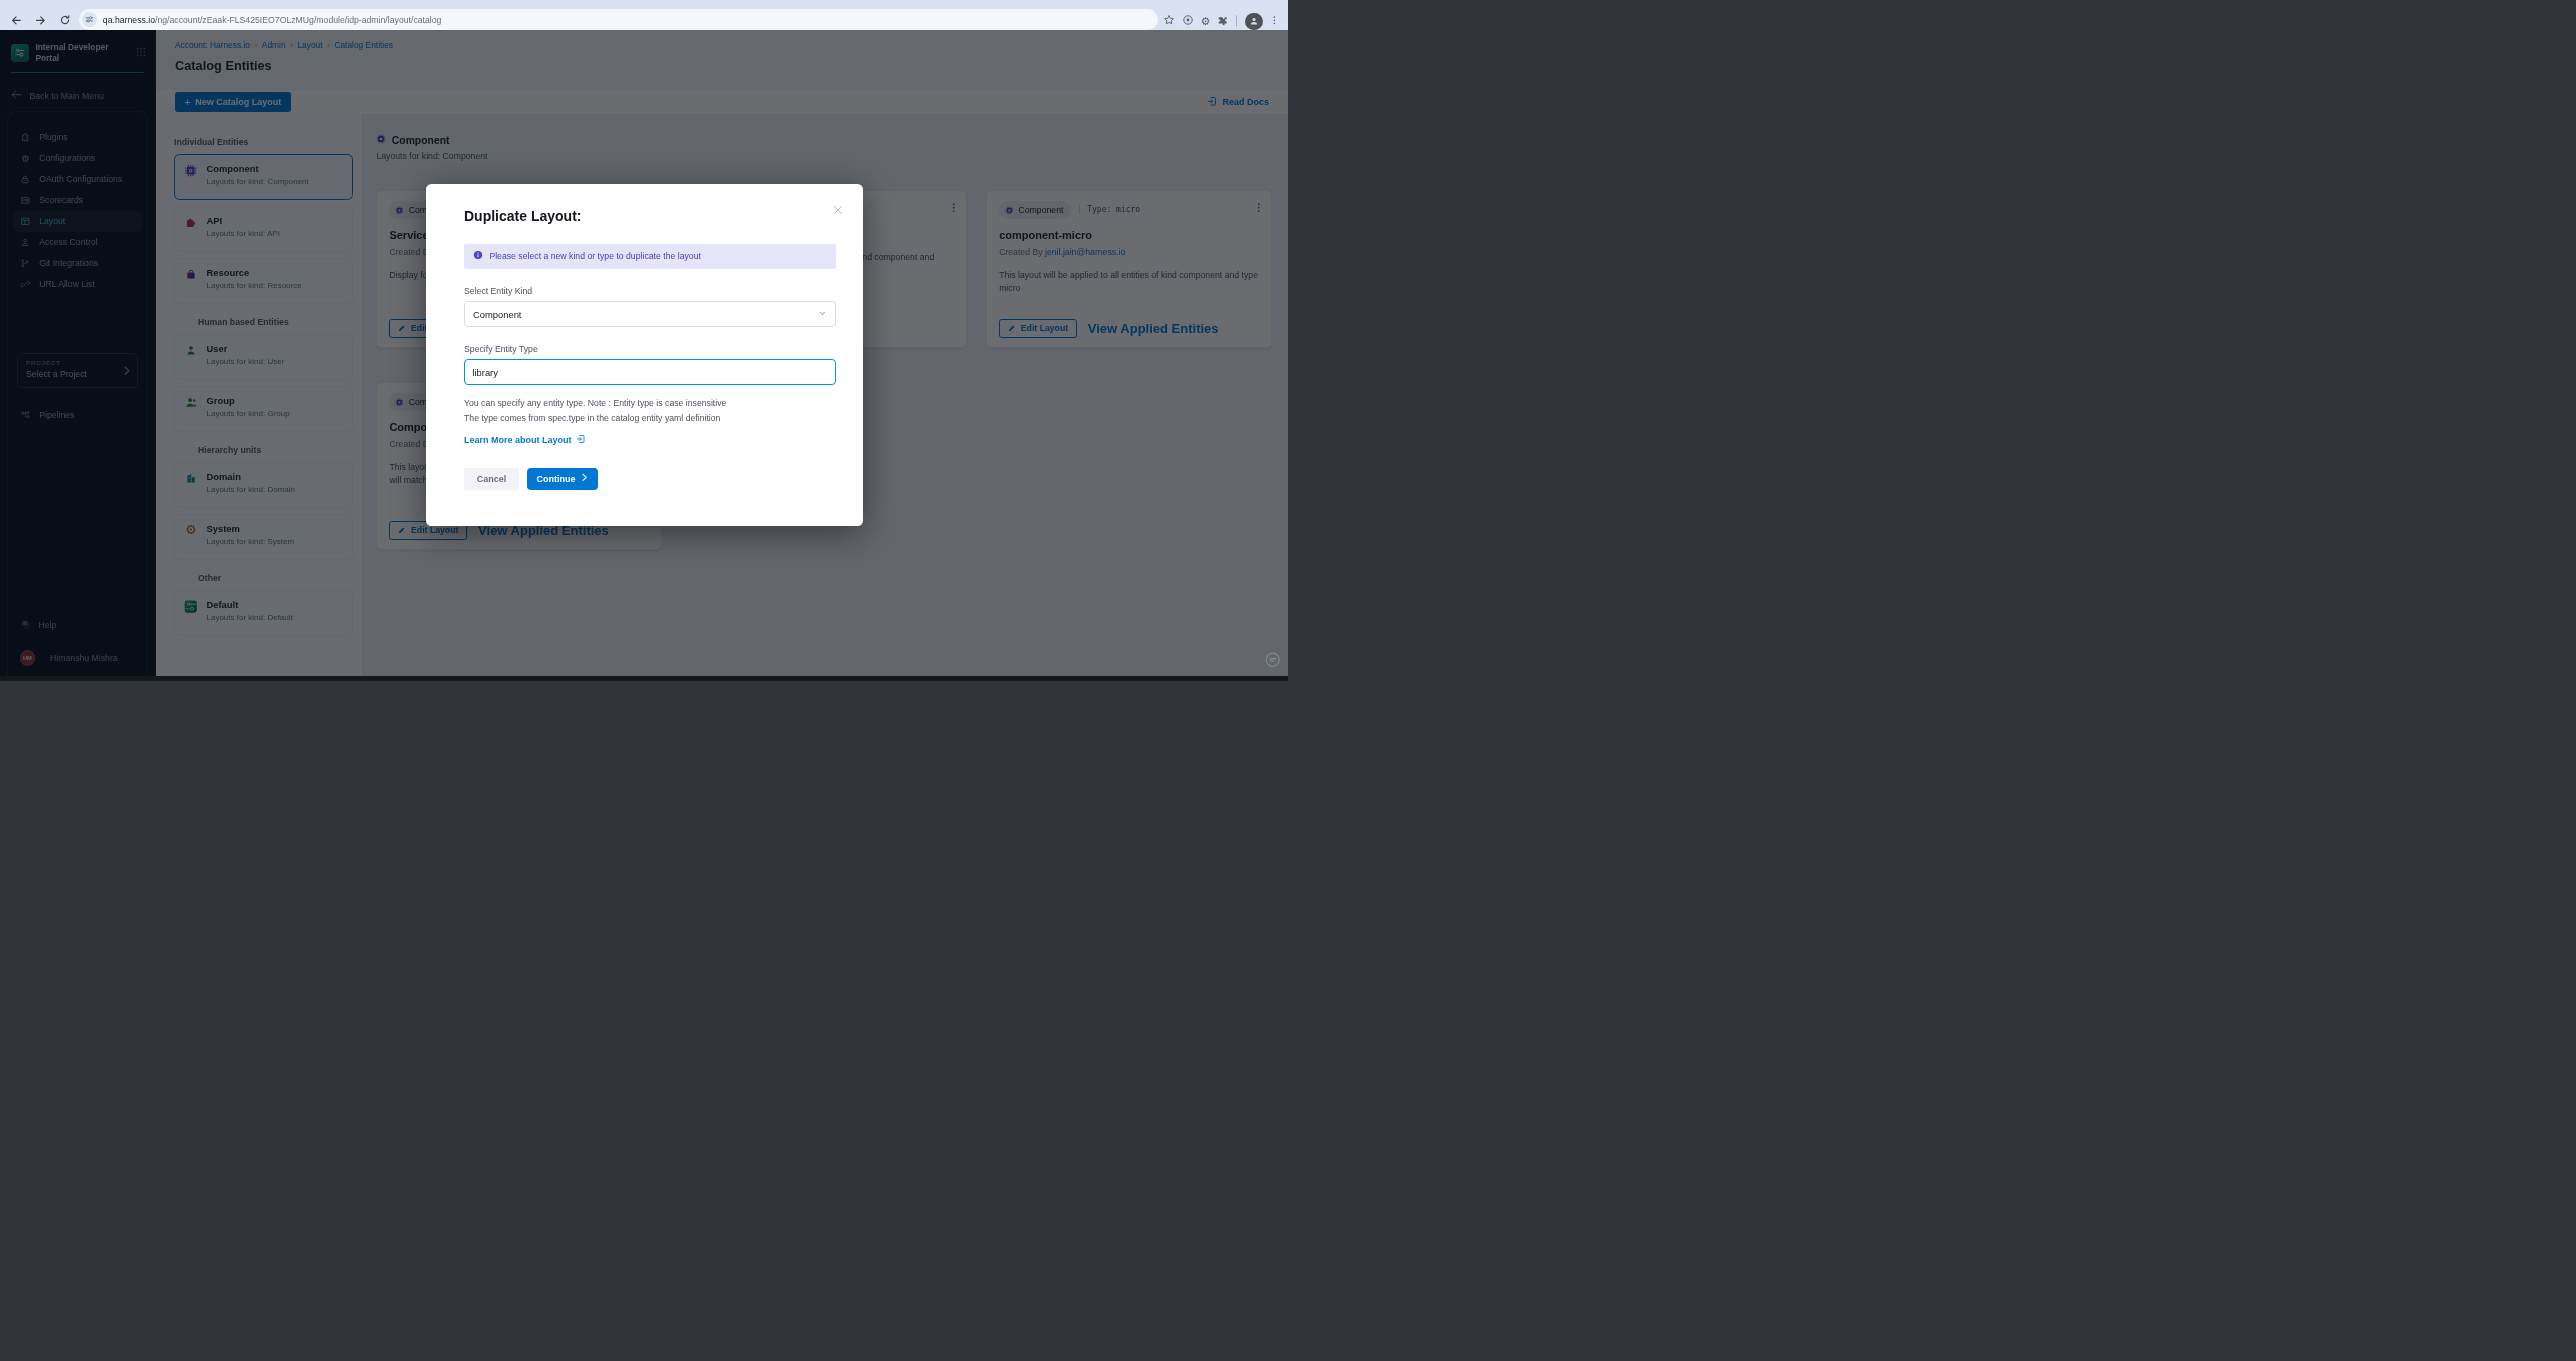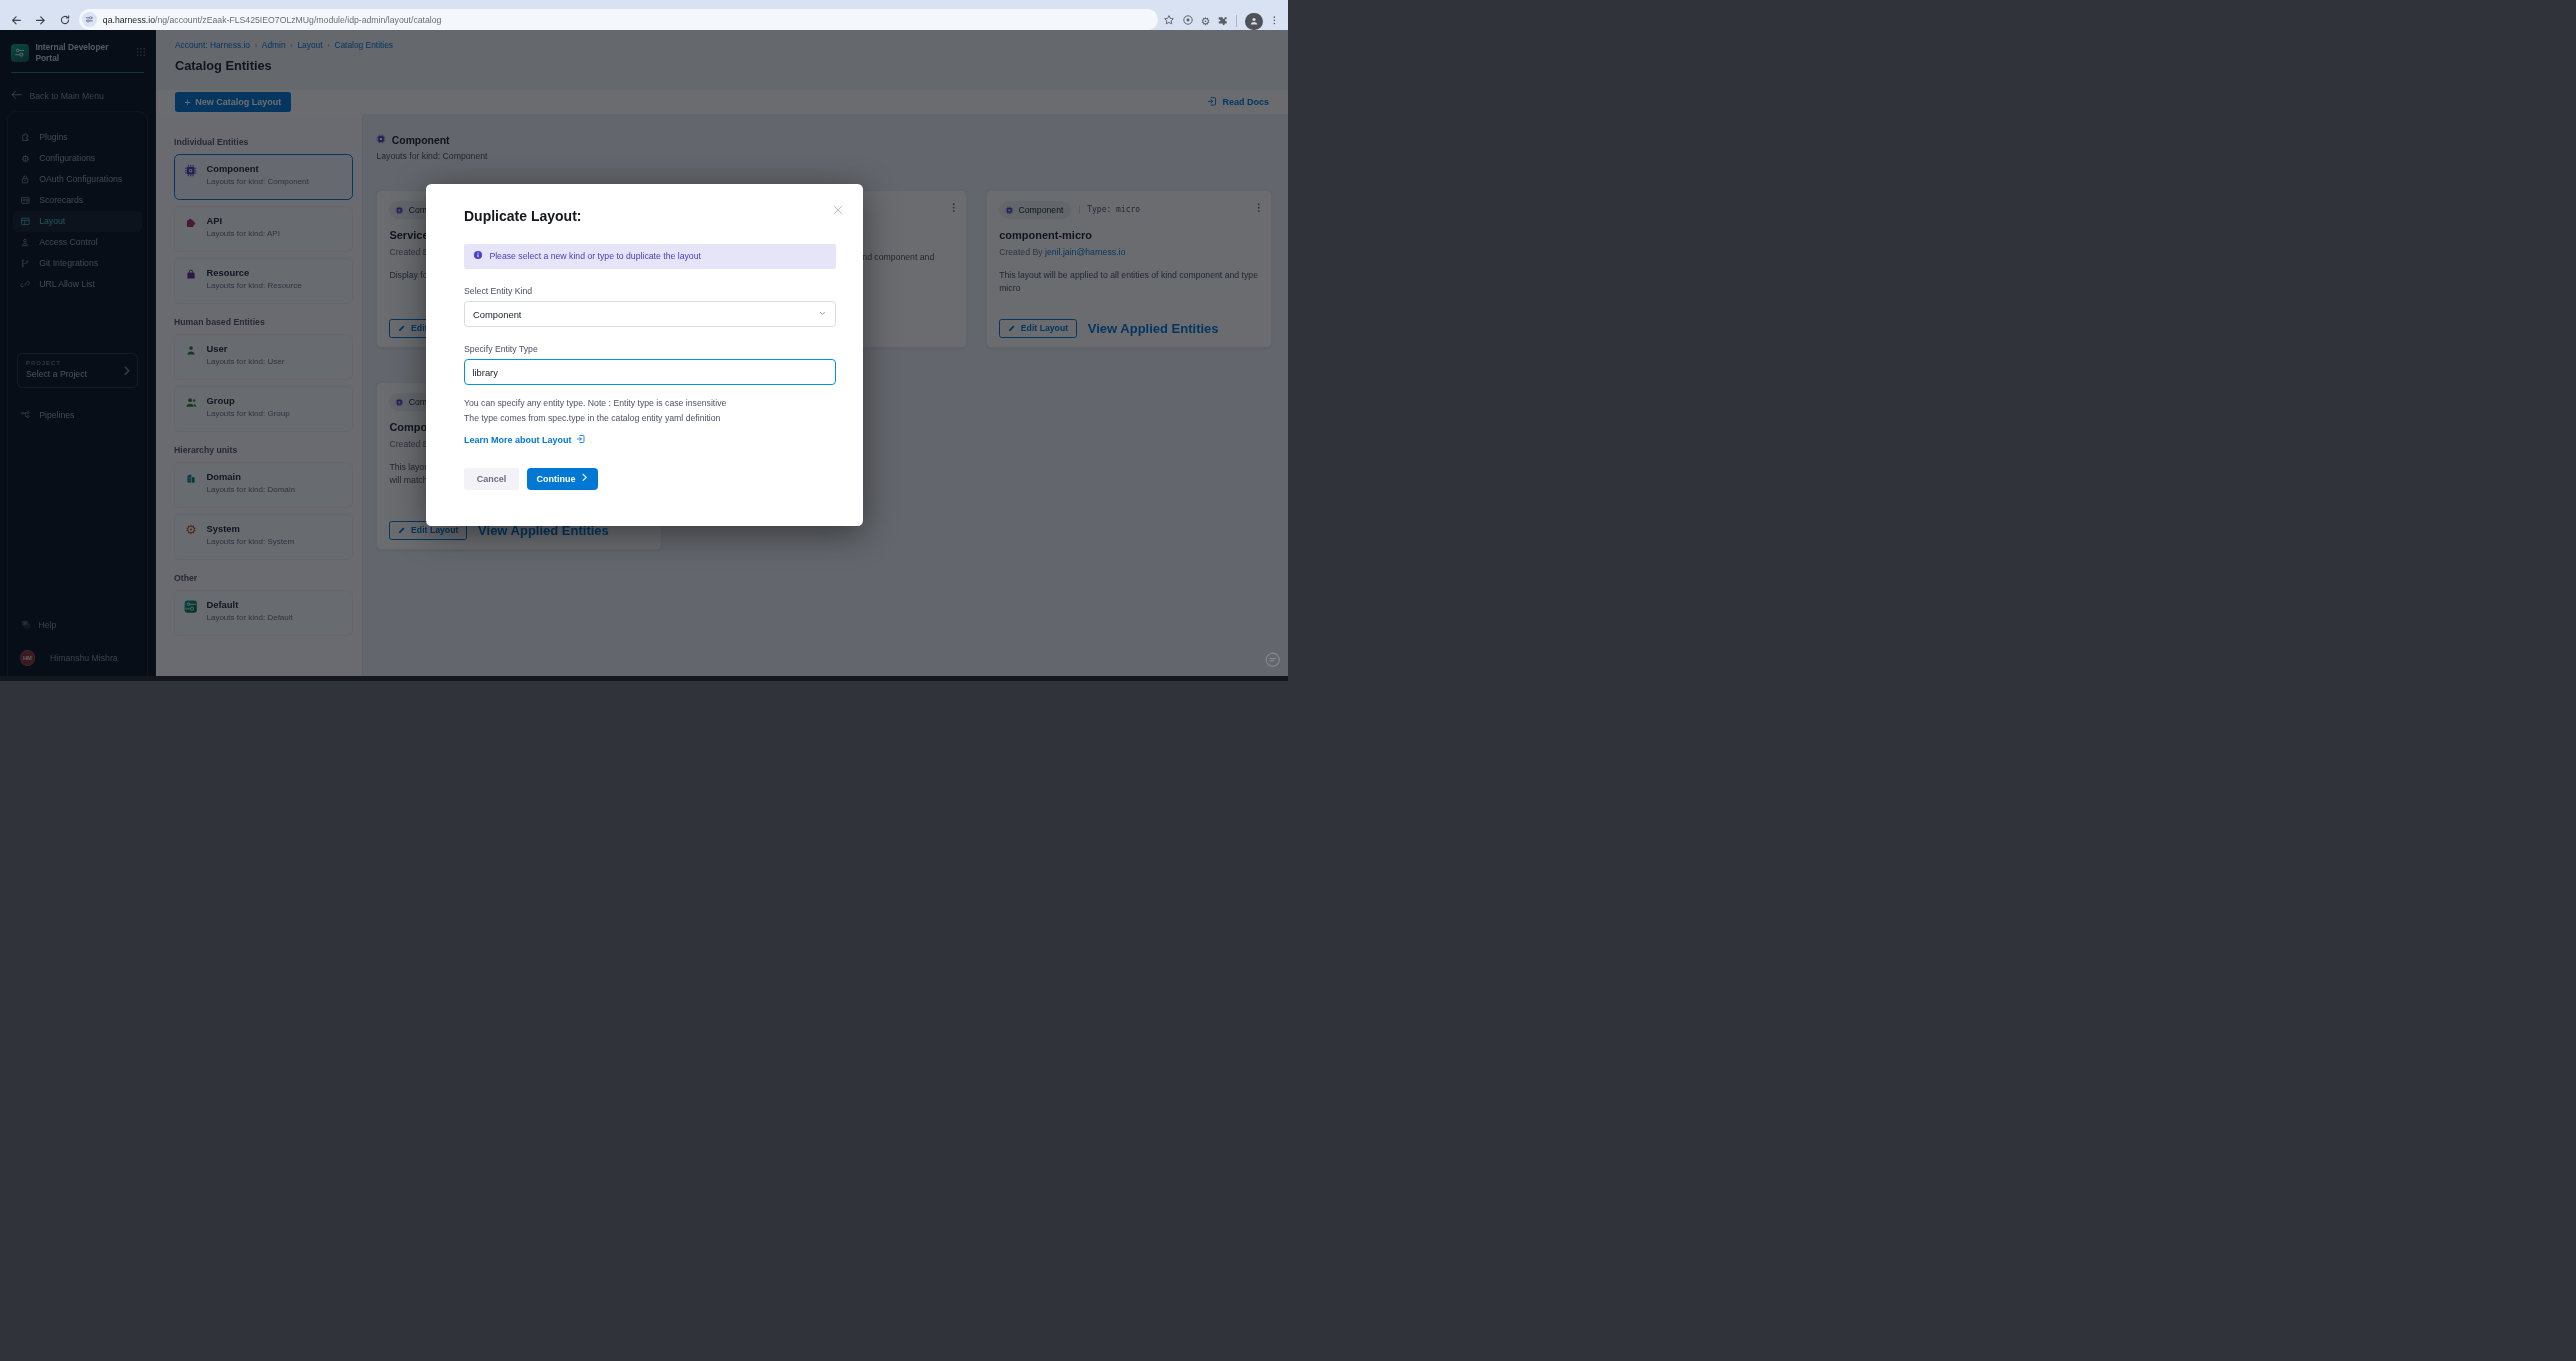--- a/index.html
+++ b/index.html
@@ -56,21 +56,21 @@
   .crumb-sep { color:#8d939c; font-size:7.4px; }
   .page-title { margin-top:8px; font-size:12.8px; font-weight:700; color:#1F2430; }
   .toolbar { height:24px; background:#FFFFFF; display:flex; align-items:center; justify-content:space-between; padding:0 19px; }
   .new-btn { height:20px; background:#0278D5; color:#fff; border:none; border-radius:2.7px; font-size:9px; font-weight:600; padding:0 9.4px; display:flex; align-items:center; gap:4.7px; cursor:pointer; font-family:inherit; }
   .plus { font-size:10.7px; font-weight:400; line-height:1; }
   .read-docs { display:flex; align-items:center; gap:4.7px; color:#0278D5; font-size:9px; font-weight:600; cursor:pointer; }
 
   .content { position:absolute; top:84px; left:0; right:0; bottom:0; display:flex; }
   .entity-panel { width:207px; flex-shrink:0; background:#FCFDFE; border-right:0.7px solid #E3E6EC; padding:23px 8.7px 0 18px; overflow:hidden; }
   .sec-head { font-size:8.7px; font-weight:700; color:#545A6B; margin-bottom:6.7px; }
-  .sec-head.later { margin-top:13.4px; }
+  .sec-head.later { margin-top:13.4px;margin-left:24px; }
   .e-card { height:46px; border:0.7px solid #EFF0F4; background:#FBFCFD; border-radius:5.4px; margin-bottom:6px; padding:8px 8px 0 8.7px; display:flex; gap:8px; cursor:pointer; }
   .e-card.selected { border:1px solid #0278D5; background:#F4FAFF; }
   .e-ic { width:14.8px; padding-top:1.3px; flex-shrink:0; display:flex; justify-content:center; }
   .e-title { font-size:9.4px; font-weight:700; color:#242A35; }
   .e-sub { font-size:8px; color:#6B7280; margin-top:3.4px; }
   .sysgear { font-size:12.8px; line-height:1; color:#B35A19; }
 
   .cards-area { flex:1; padding:20px 16px 0 13.4px; position:relative; }
   .kind-head { display:flex; align-items:center; gap:5.4px; }
   .kind-title { font-size:10.4px; font-weight:700; color:#20242C; }

